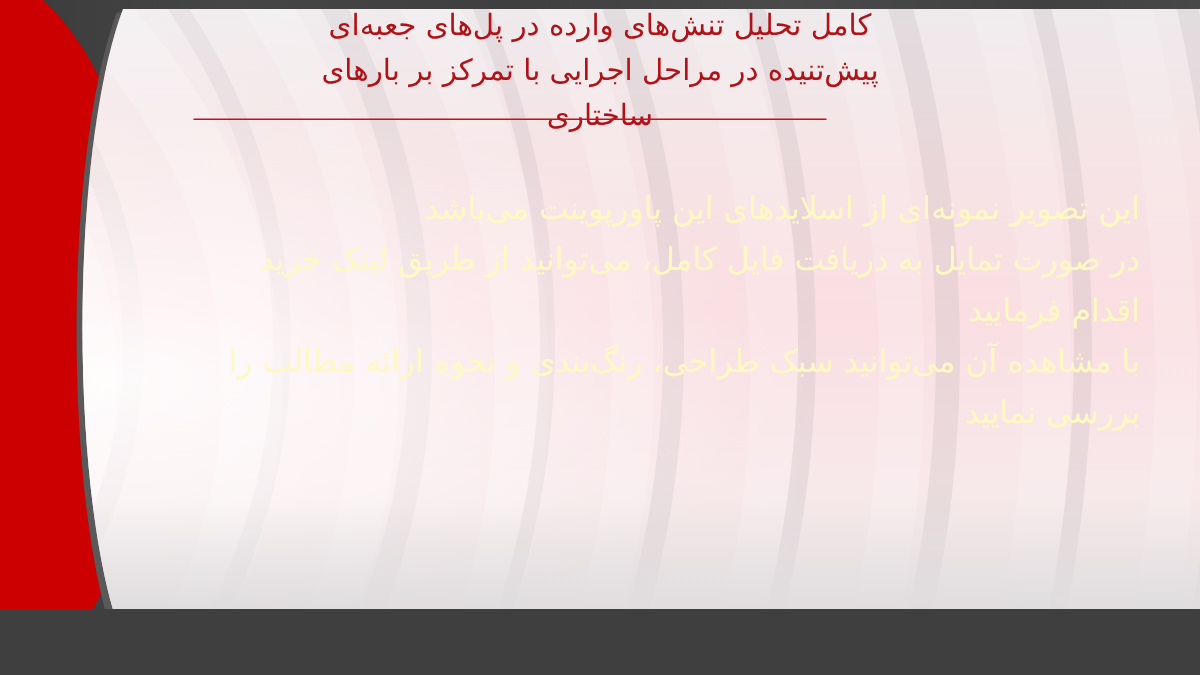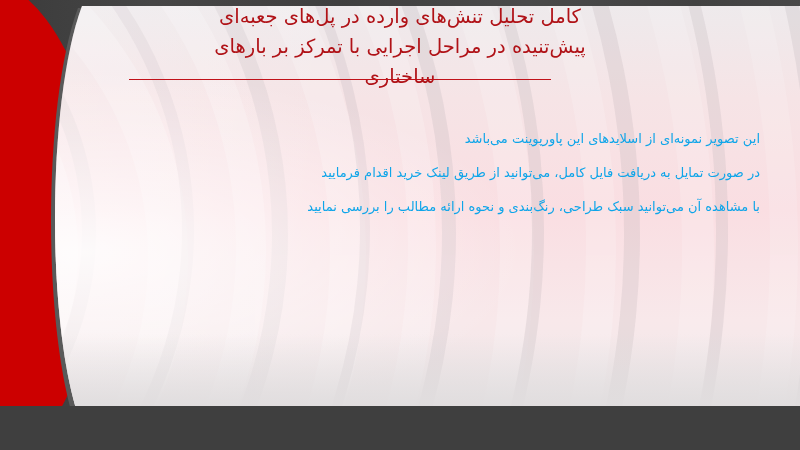--- a/index.html
+++ b/index.html
@@ -123,22 +123,22 @@
     border-top: 1.6px solid #c1121a;
     z-index: 7;
   }
   .body {
     position: absolute;
     left: 140px;
     top: 122px;
     width: 620px;
     text-align: right;
     direction: rtl;
-    color: #0ea5e9;
-    font-size: 13px;
+    color: #fef9c3;
+    font-size: 21px;
     line-height: 34px;
     z-index: 6;
   }
   .body p { margin: 0; }
 </style>
 </head>
 <body>
 
 <div id="slide">
 

